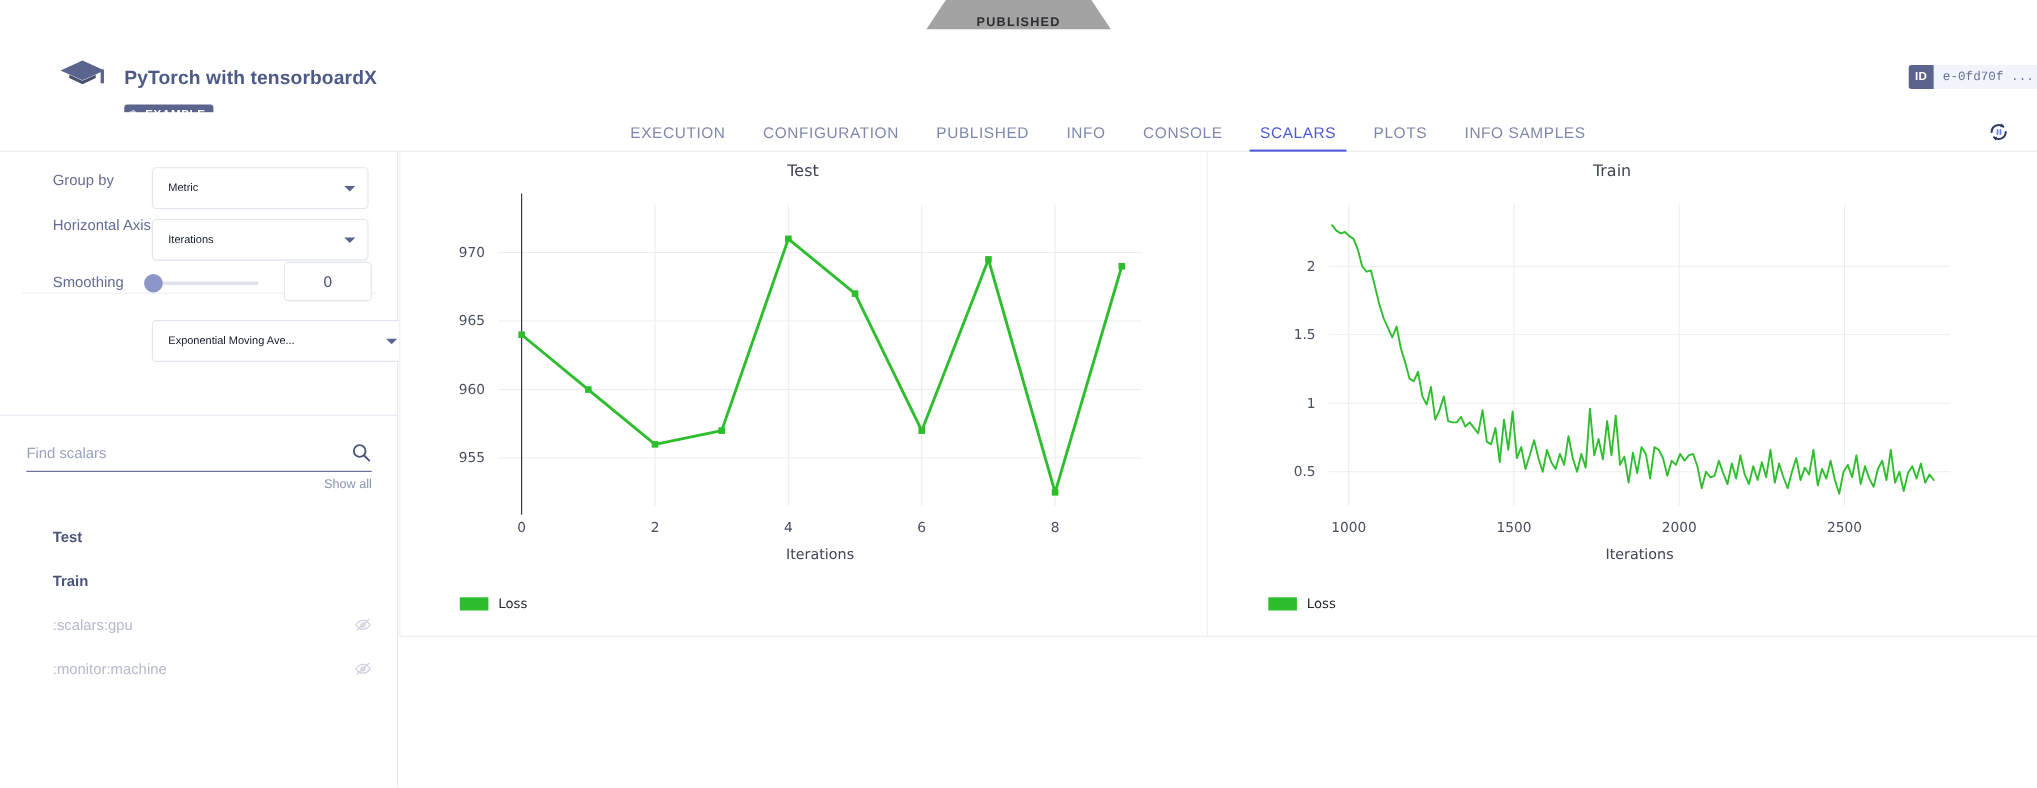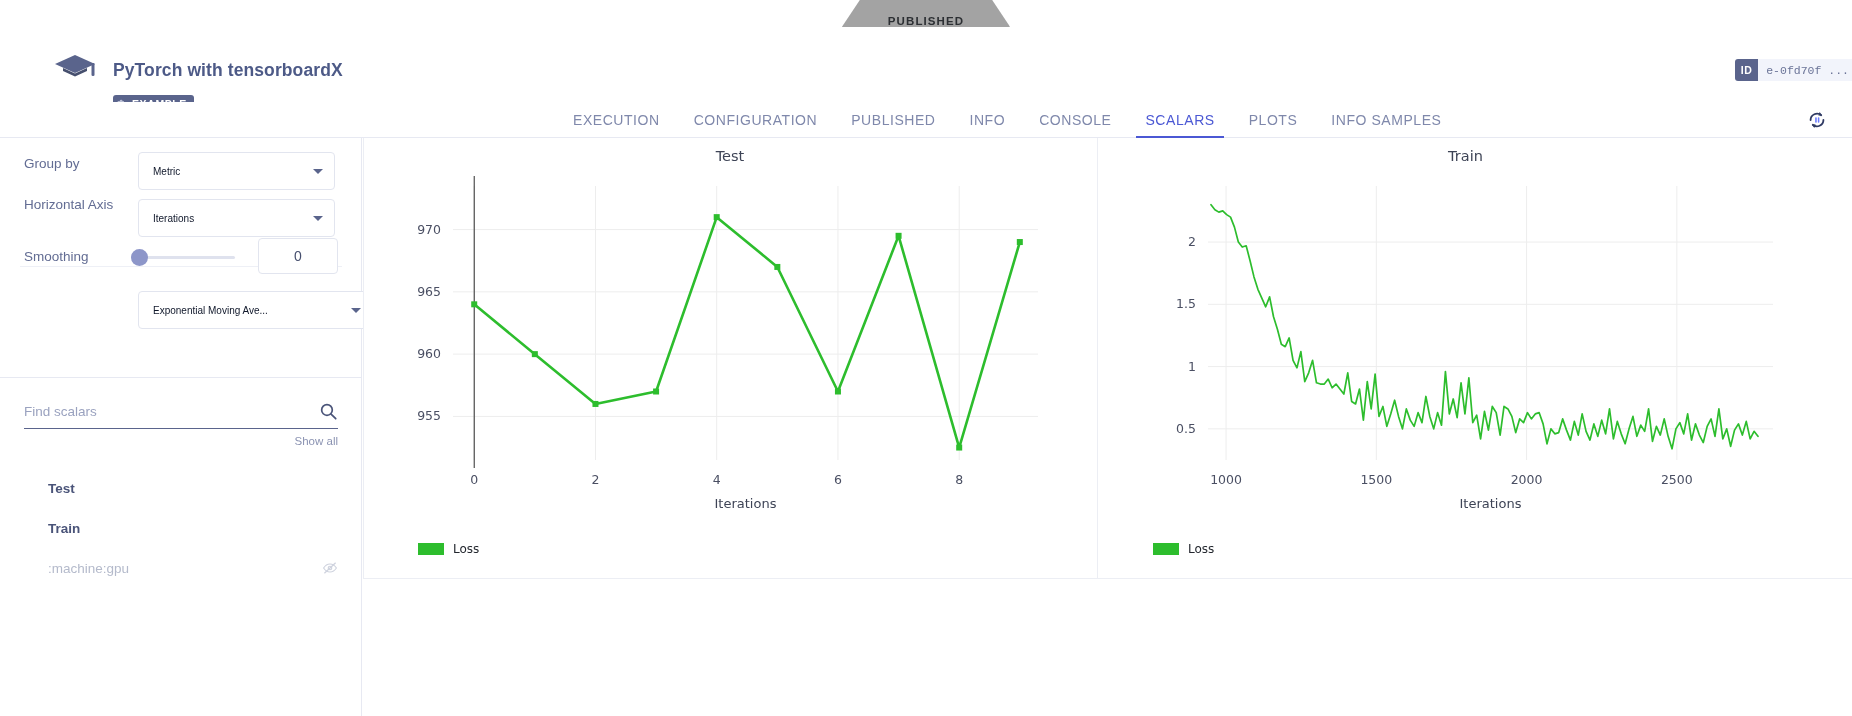--- a/index.html
+++ b/index.html
@@ -71,21 +71,21 @@
     content:""; position:absolute; left:8px; right:8px; bottom:0; height:2.5px; background:#4b58d4;
   }
   .refresh-btn { position:absolute; right:24px; top:7px; width:22px; height:22px; cursor:pointer; }
 
   
   .sidebar {
     position:absolute; left:0; top:138px; width:362px; height:578px;
     background:#fff; border-right:1px solid #e7e9f2;
   }
   .ctrl-block { position:relative; height:240px; border-bottom:1px solid #e7e9f2; }
-  .row { position:absolute; display:flex; align-items:center; }
+  .row { position:absolute; display:flex; align-items:center;margin-left:24px; }
   .row-label { font-size:13.5px; color:#626c93; }
   .select {
     width:197px; height:38px; border:1px solid #e2e5ef; border-radius:4px;
     background:#fff; display:flex; align-items:center; justify-content:space-between;
     padding:0 11px 0 14px; cursor:pointer;
   }
   .select .sv { font-size:10px; color:#0f172a; white-space:nowrap; overflow:hidden; text-overflow:ellipsis; }
   .caret { width:0;height:0;border-left:5px solid transparent;border-right:5px solid transparent;border-top:5.5px solid #5a648c; flex:none; margin-left:6px;}
 
   .slider-track {
@@ -283,21 +283,29 @@
     </div>
 
     <div class="scalar-list">
       <div class="scalar-item on">
         <span>Test</span>
       </div>
       <div class="scalar-item on">
         <span>Train</span>
       </div>
       <div class="scalar-item off">
-        <span>:machine:gpu</span>
+        <span>:scalars:gpu</span>
+        <svg class="eye-off" viewBox="0 0 20 20">
+          <path d="M2 10s3.2-5 8-5 8 5 8 5-3.2 5-8 5-8-5-8-5z" fill="none" stroke="#c3c8d6" stroke-width="1.5"></path>
+          <circle cx="10" cy="10" r="2.2" fill="none" stroke="#c3c8d6" stroke-width="1.5"></circle>
+          <line x1="3" y1="16.5" x2="17" y2="3.5" stroke="#c3c8d6" stroke-width="1.6"></line>
+        </svg>
+      </div>
+      <div class="scalar-item off">
+        <span>:monitor:machine</span>
         <svg class="eye-off" viewBox="0 0 20 20">
           <path d="M2 10s3.2-5 8-5 8 5 8 5-3.2 5-8 5-8-5-8-5z" fill="none" stroke="#c3c8d6" stroke-width="1.5"></path>
           <circle cx="10" cy="10" r="2.2" fill="none" stroke="#c3c8d6" stroke-width="1.5"></circle>
           <line x1="3" y1="16.5" x2="17" y2="3.5" stroke="#c3c8d6" stroke-width="1.6"></line>
         </svg>
       </div>
     </div>
   </div>
 
   <div class="charts">

